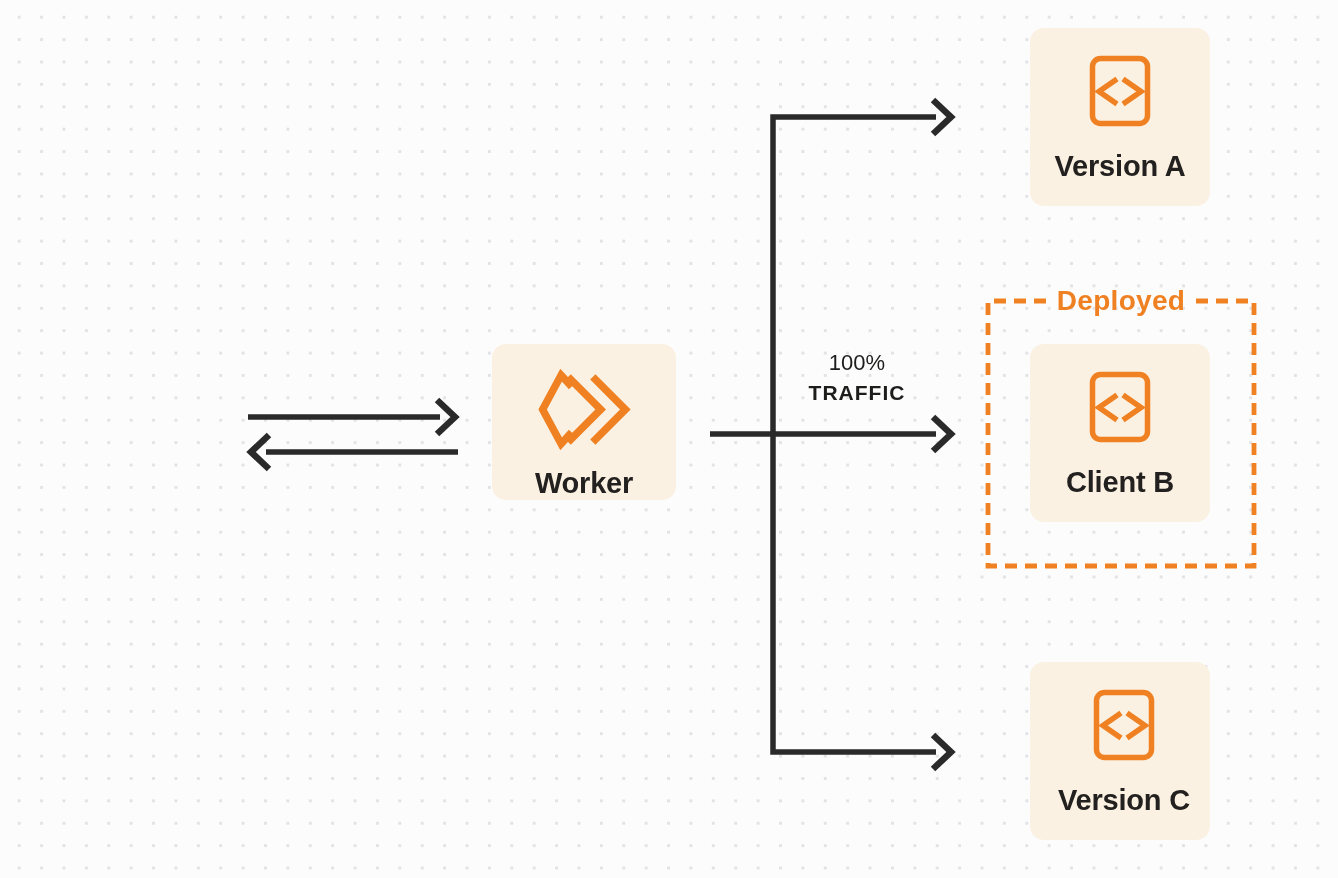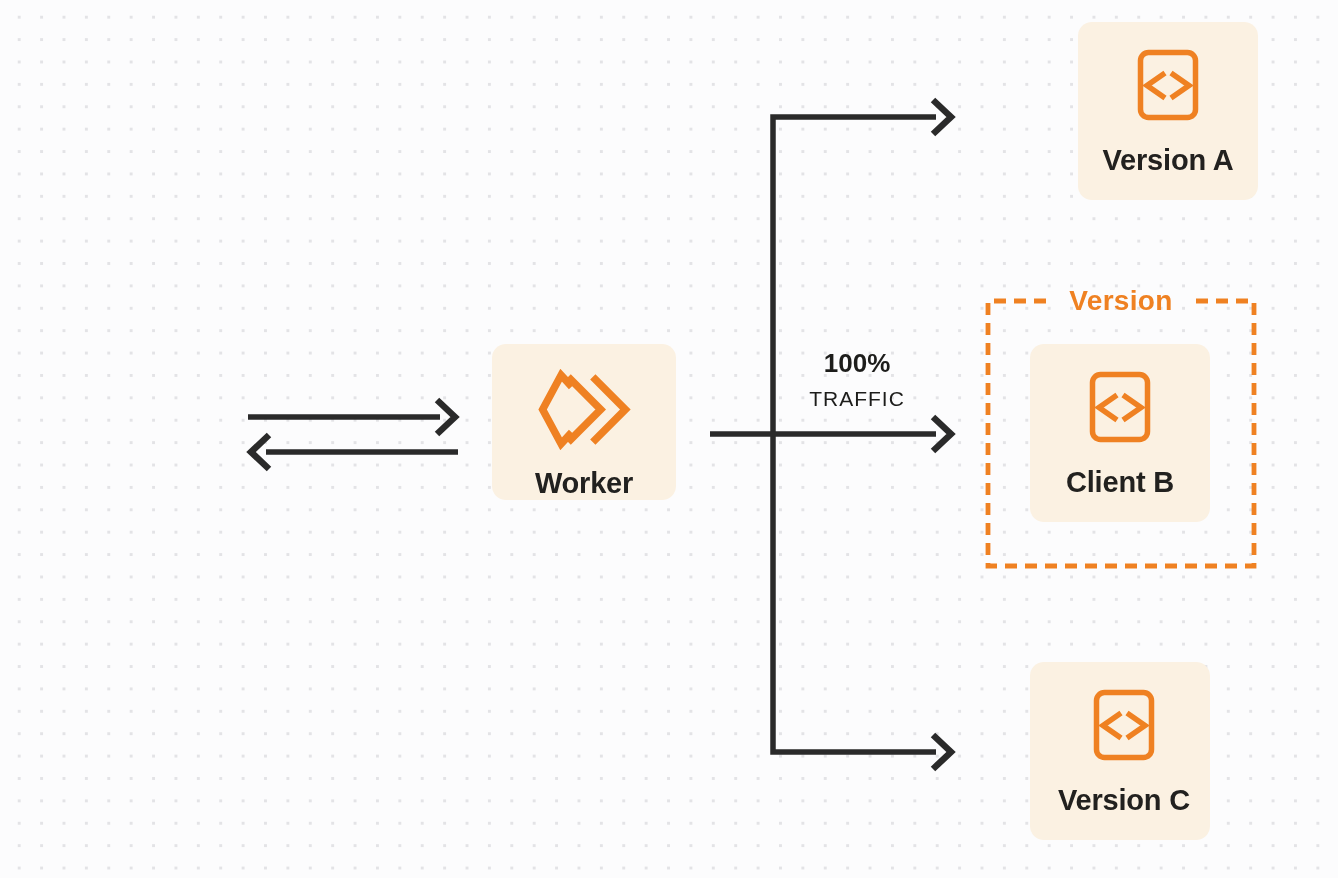--- a/index.html
+++ b/index.html
@@ -39,34 +39,34 @@
     color: #22211f;
     letter-spacing: -0.2px;
     line-height: 34px;
     white-space: nowrap;
   }
   .node-client   { left: 30px;   top: 344px; width: 182px; height: 180px; }
   .node-worker   { left: 492px;  top: 344px; width: 184px; height: 156px; padding-top: 25px; }
   .node-worker .label { margin-top: 16px; }
   .node-version  { width: 180px; height: 178px; padding-top: 27px; }
   .node-version .label { margin-top: 22px; }
-  .node-version-a { left: 1030px; top: 22px; margin-left: 48px;  }
+  .node-version-a { left: 1030px; top: 28px;  }
   .node-version-b { left: 1030px; top: 344px; }
   .node-version-c { left: 1030px; top: 662px; padding-left: 8px; }
 
   .traffic-label {
     position: absolute;
     left: 779px; top: 349px;
     width: 156px;
     text-align: center;
     color: #1d1d1b;
     pointer-events: none;
   }
-  .traffic-label .pct  { font-size: 26px; font-weight: 700; line-height: 28px; }
-  .traffic-label .word { font-size: 21px; font-weight: 400; line-height: 28px; margin-top: 8px; letter-spacing: 1px; }
+  .traffic-label .pct  { font-size: 22px; font-weight: 400; line-height: 28px; }
+  .traffic-label .word { font-size: 21px; font-weight: 700; line-height: 28px; margin-top: 2px; letter-spacing: 1px; }
 
   .deployed-label {
     position: absolute;
     left: 1121px; top: 301px;
     transform: translate(-50%, -50%);
     font-size: 28px;
     font-weight: 700;
     color: #ef8122;
     letter-spacing: 0.3px;
     white-space: nowrap;
@@ -141,15 +141,15 @@
       <path d="M34 24 L52 36.5 L34 49"></path>
     </svg>
     <div class="label">Version C</div>
   </div>
 
   <div class="traffic-label">
     <div class="pct">100%</div>
     <div class="word">TRAFFIC</div>
   </div>
 
-  <div class="deployed-label">Version</div>
+  <div class="deployed-label">Deployed</div>
 
 </div>
 
 </body></html>

